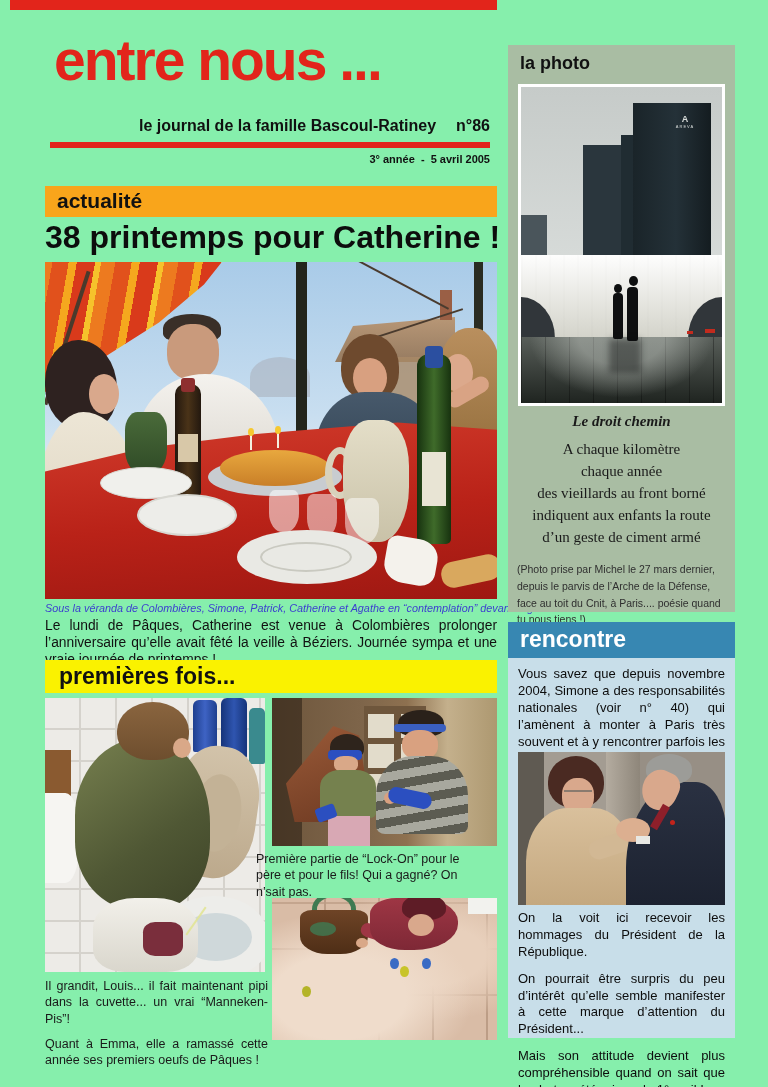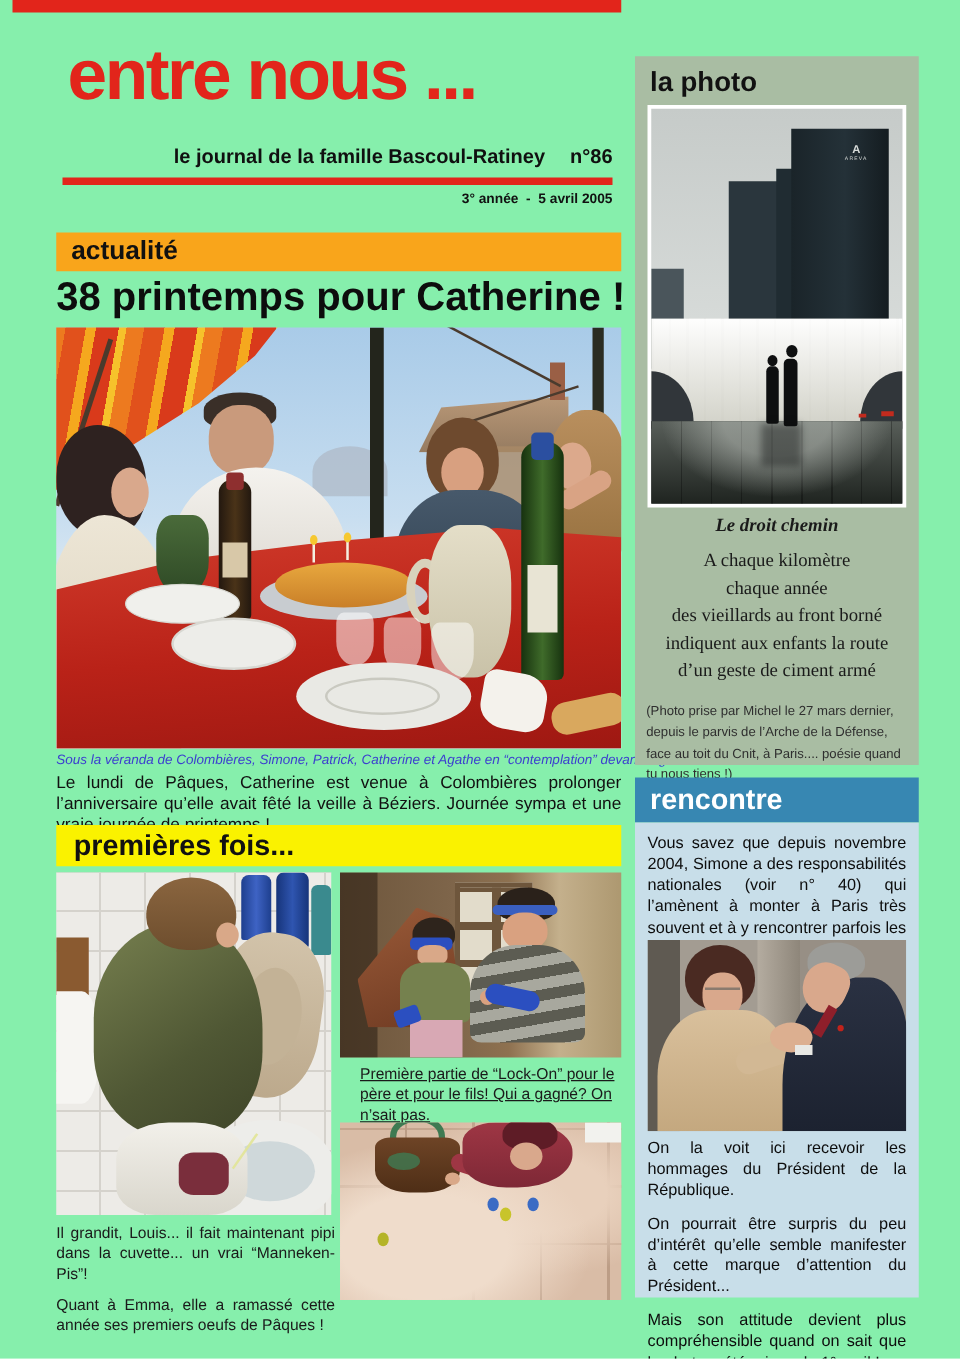--- a/index.html
+++ b/index.html
@@ -19,27 +19,27 @@
 
   
   .bar-orange{left:45px;top:186px;width:452px;height:31px;background:#F9A51B;box-sizing:border-box;
               padding-left:12px;font-size:21px;font-weight:bold;line-height:30px;}
   .headline{left:45px;top:219px;width:460px;font-size:32px;font-weight:bold;color:#0d0d0d;}
   .main-caption{left:45px;top:602px;width:460px;font-size:10.8px;font-style:italic;color:#3C3FCF;white-space:nowrap;}
   .main-body{left:45px;top:617px;width:452px;font-size:13.8px;line-height:1.25;text-align:justify;}
   .bar-yellow{left:45px;top:660px;width:452px;height:33px;background:#FAF200;box-sizing:border-box;
               padding-left:14px;font-size:23px;font-weight:bold;line-height:32px;}
   .cap{font-size:12.5px;line-height:1.3;color:#1a1a1a;}
-  .lockon-cap{left:288px;top:851px;width:228px;text-decoration:underline;}
+  .lockon-cap{left:256px;top:851px;width:228px;}
   .louis-cap{left:45px;top:978px;width:223px;text-align:justify;}
   .louis-cap p{margin:0 0 9px 0;}
 
   
   .green-panel{left:508px;top:45px;width:227px;height:567px;background:#A9BDA3;}
-  .lbl-photo{left:12px;top:8px;font-size:22px;font-weight:bold;color:#111;}
+  .lbl-photo{left:12px;top:8px;font-size:18px;font-weight:bold;color:#111;}
   .defense-frame{left:10px;top:39px;width:207px;height:322px;background:#fff;padding:3px;box-sizing:border-box;}
   .defense-inner{position:relative;width:201px;height:316px;overflow:hidden;background:linear-gradient(180deg,#C6CBC9,#D8DCDA 60%);}
   .poem{left:0;top:368px;width:227px;text-align:center;font-family:"Liberation Serif",serif;color:#1a1a1a;}
   .poem-title{font-size:15px;font-weight:bold;font-style:italic;margin-bottom:8px;}
   .poem-line{font-size:15px;line-height:22px;text-align:center;}
   .poem-author{font-size:12px;font-weight:bold;font-style:italic;margin-top:8px;}
   .credit{left:9px;top:516px;width:210px;font-size:10.5px;line-height:1.6;color:#2f2f2f;}
 
   .bar-teal{left:508px;top:622px;width:227px;height:36px;background:#3787B2;box-sizing:border-box;
             padding-left:12px;font-size:23px;font-weight:bold;color:#ffffff;line-height:34px;}

